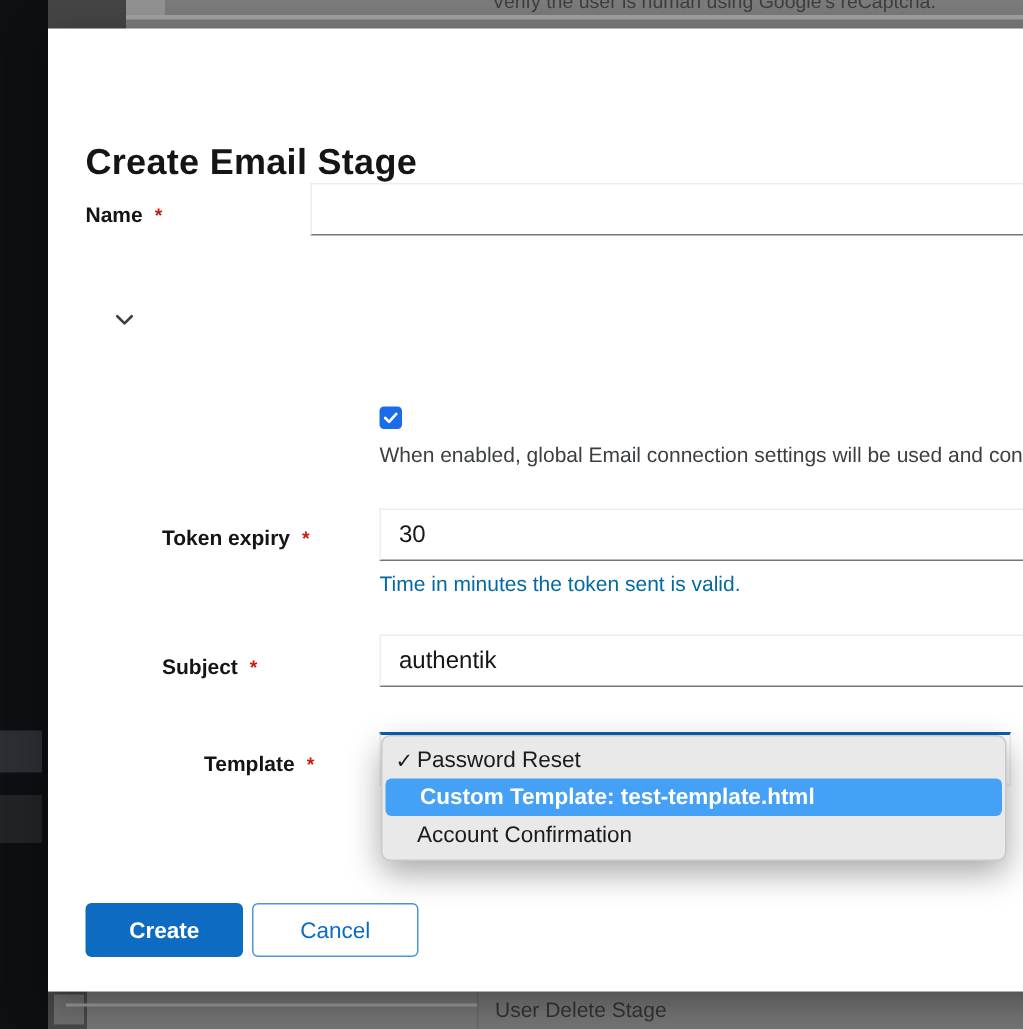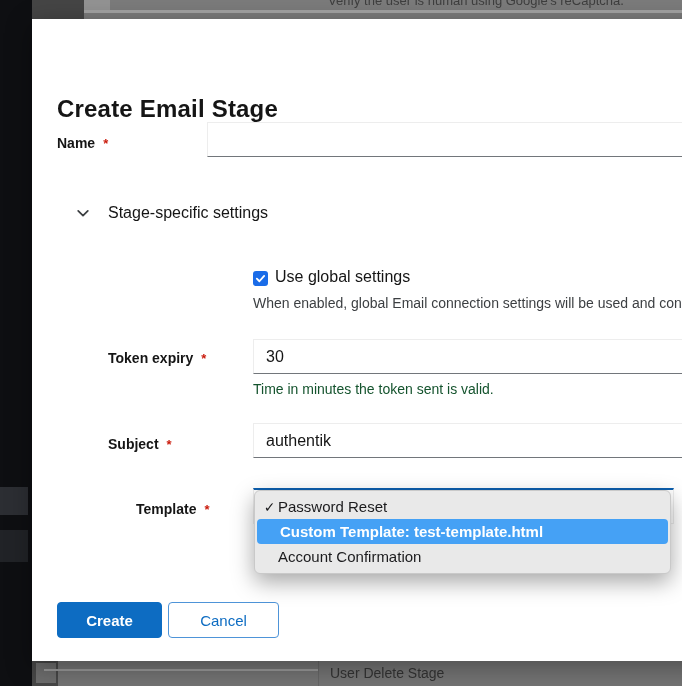--- a/index.html
+++ b/index.html
@@ -35,21 +35,21 @@
     position:absolute;left:32px;top:19px;width:680px;height:642px;background:#fff;
     box-shadow:0 6px 24px rgba(0,0,0,.35);
   }
   .modal-title{position:absolute;left:25px;top:28px;font-size:24px;font-weight:700;color:#151515;letter-spacing:.2px;margin-top:48px;}
   .req{color:var(--required-red);font-weight:700;margin-left:8px;font-size:13px;}
   .form-label{position:absolute;font-size:14px;font-weight:700;color:#151515;white-space:nowrap;}
   .text-input{
     position:absolute;height:35px;background:#fff;border:1px solid #ededed;border-bottom:1px solid #72767b;
     font-family:"Liberation Sans",sans-serif;font-size:16px;color:#151515;padding:0 12px;outline:none;
   }
-  .helper{position:absolute;font-size:14px;color:#14532d;white-space:nowrap;}
+  .helper{position:absolute;font-size:14px;color:#0369a1;white-space:nowrap;}
   
   .section-header{position:absolute;left:44px;top:183px;height:22px;display:flex;align-items:center;cursor:pointer;}
   .section-chevron{width:14px;height:14px;display:inline-block;}
   .section-label{margin-left:18px;font-size:16px;color:#151515;}
   
   .checkbox{
     position:absolute;left:221px;top:252px;width:15px;height:15px;border-radius:3px;
     background:var(--checkbox-blue);display:flex;align-items:center;justify-content:center;cursor:pointer;
   }
   .checkbox svg{display:block;}
@@ -105,29 +105,27 @@
     <span>Name</span><span class="req">*</span>
   </div>
   <input class="text-input" style="left: 175px; top: 103px; width: 515px;" type="text" value="">
 
   <div class="section-header">
     <span class="section-chevron">
       <svg width="14" height="14" viewBox="0 0 16 16">
           <path d="M2.5 5.5 L8 11 L13.5 5.5" fill="none" stroke="#3c3f42" stroke-width="2" stroke-linecap="round" stroke-linejoin="round"></path>
         </svg>
     </span>
-    <span class="section-label">Stage-specific settings</span>
   </div>
 
   <div class="checkbox">
     <svg width="11" height="11" viewBox="0 0 12 12">
         <path d="M2 6.2 L4.8 9 L10 3.2" fill="none" stroke="#fff" stroke-width="2" stroke-linecap="round" stroke-linejoin="round"></path>
       </svg>
   </div>
-  <div class="checkbox-label">Use global settings</div>
   <div class="helper" style="left:221px;top:276px;color:#3c3f42;">When enabled, global Email connection settings will be used and connection settings below will be ignored.</div>
 
   <div class="form-label" style="left:76px;top:331px;">
     <span>Token expiry</span><span class="req">*</span>
   </div>
   <input class="text-input" style="left: 221px; top: 320px; width: 470px;" type="text" value="30">
   <div class="helper" style="left:221px;top:362px;">Time in minutes the token sent is valid.</div>
 
   <div class="form-label" style="left:76px;top:417px;">
     <span>Subject</span><span class="req">*</span>

